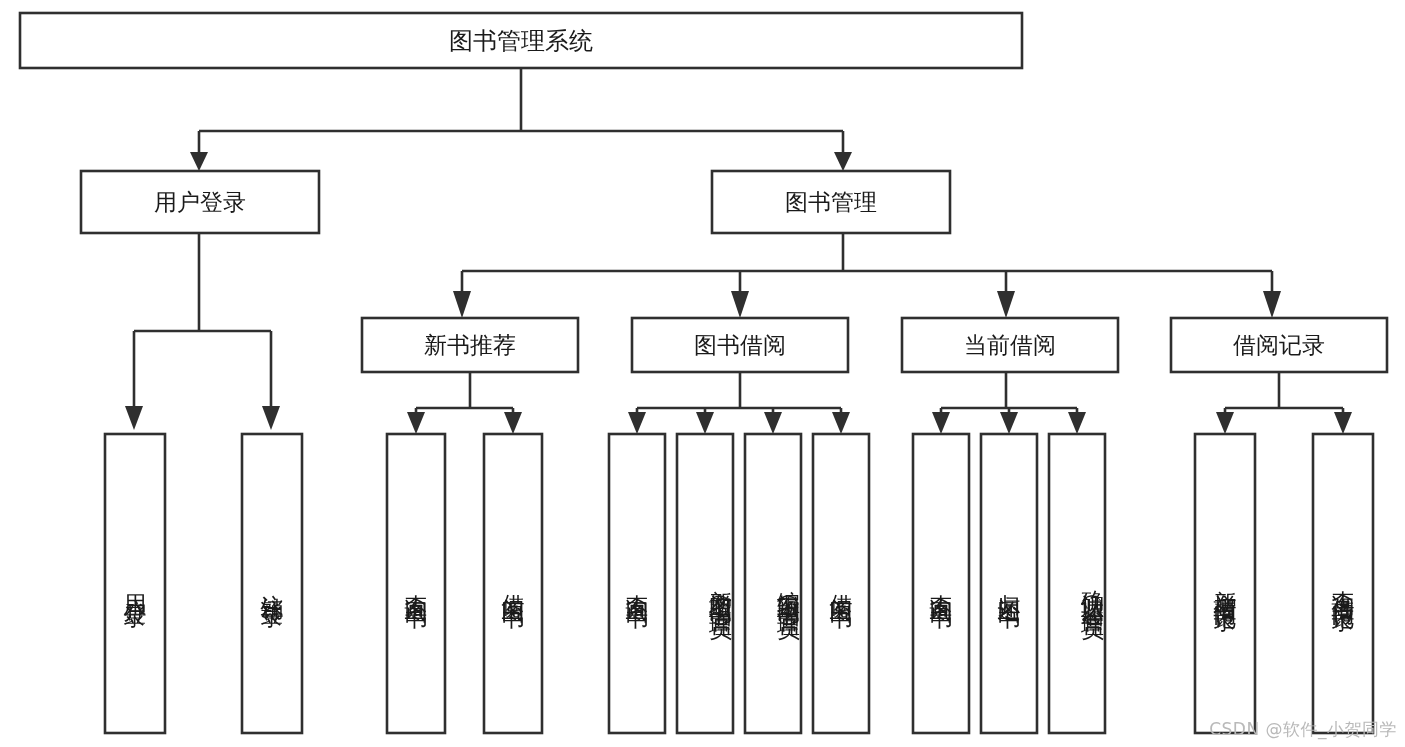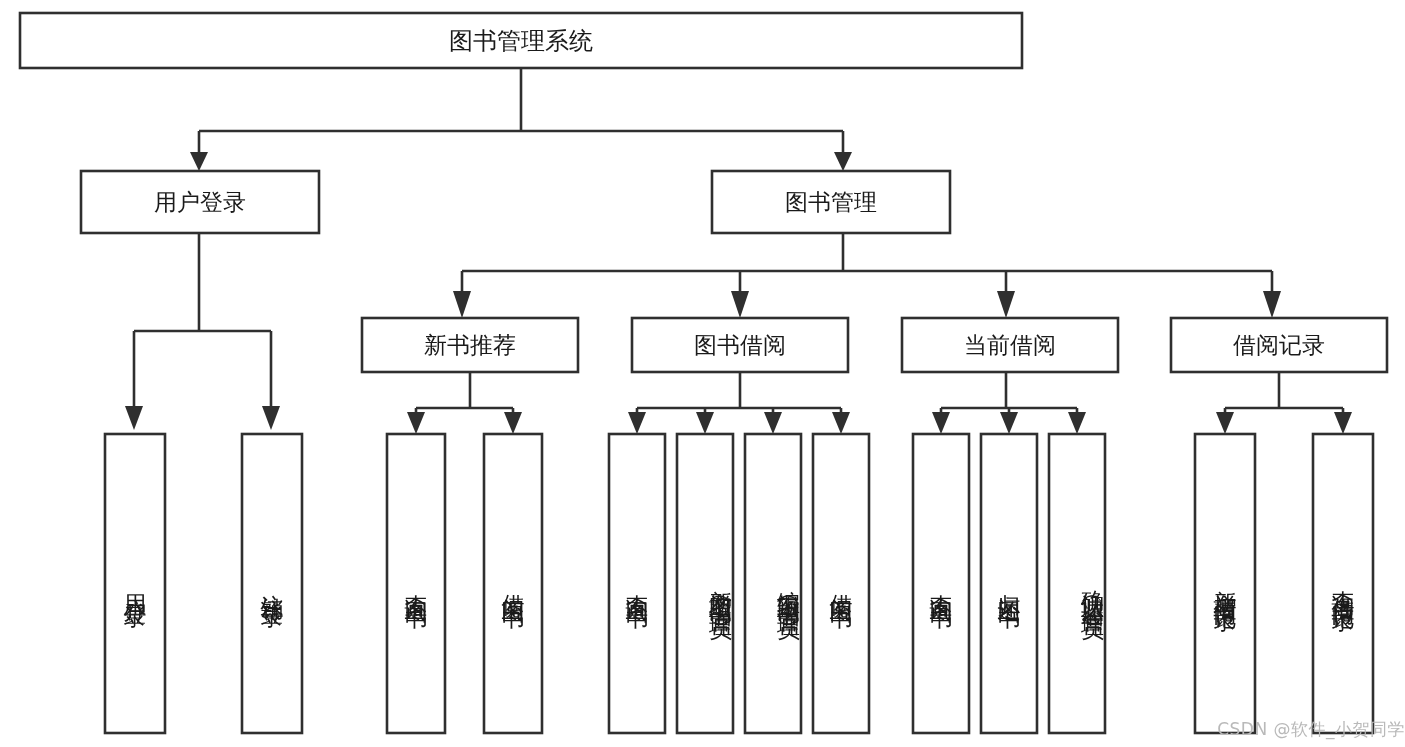--- a/index.html
+++ b/index.html
@@ -59,21 +59,21 @@
     font-size: 23px;
     line-height: 1.08;
     letter-spacing: 4px;
     color: #1a1a1a;
     white-space: nowrap;
     text-align: center;
     pointer-events: none;
   }
   .watermark {
     position: absolute;
-    right: 0;
+    right: 8px;
     bottom: 6px;
     font-family: "DejaVu Sans", "Liberation Sans", sans-serif;
     font-size: 17px;
     color: #b9b9b9;
     letter-spacing: 0.5px;
     white-space: nowrap;
   }
 </style>
 </head>
 <body>

